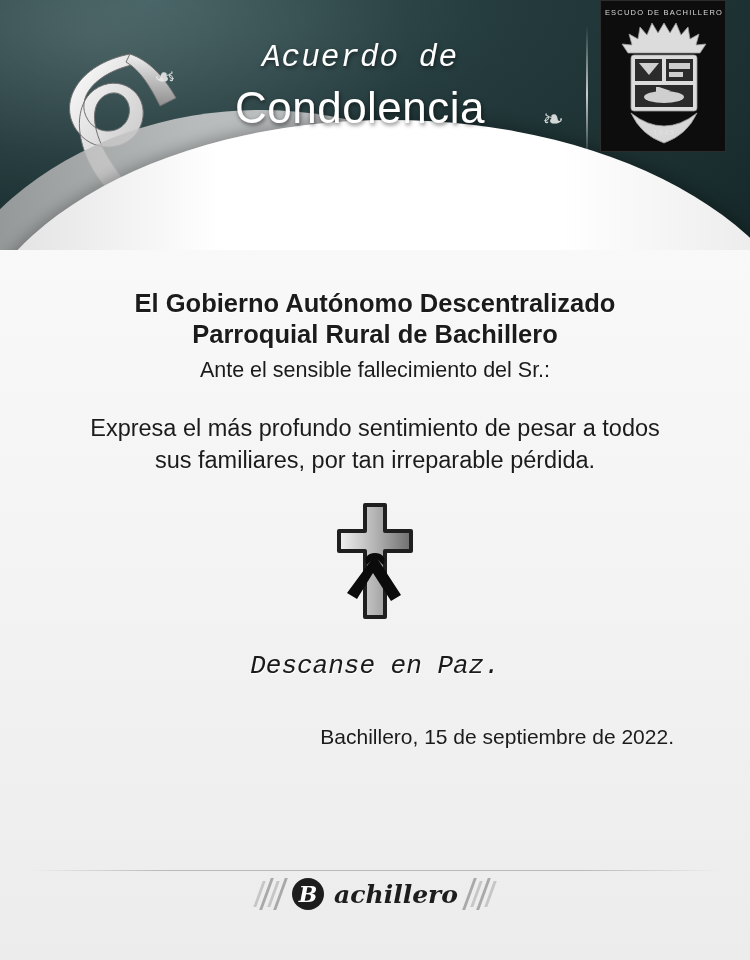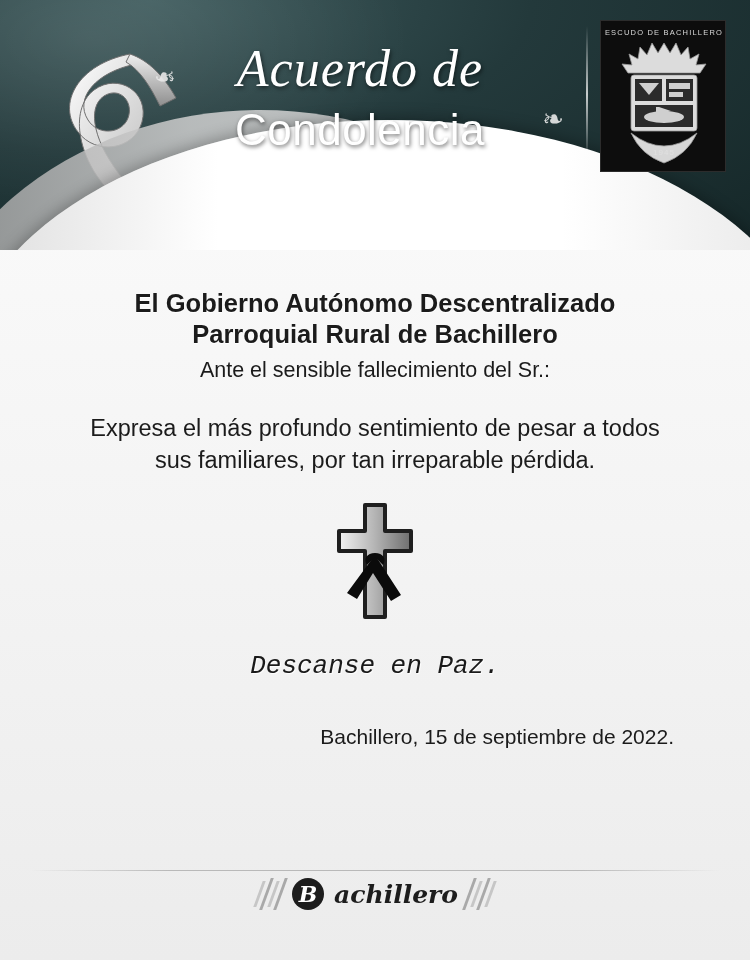--- a/index.html
+++ b/index.html
@@ -69,23 +69,23 @@
   .title-block {
     position: absolute;
     left: 150px;
     top: 42px;
     width: 420px;
     text-align: center;
     color: #ffffff;
     z-index: 5;
   }
   .title-acuerdo {
-    font-family: Liberation Serif, serif;
-    font-style: italic;
-    font-size: 52px;
+    font-family: Liberation Mono, monospace;
+    font-style: italic;
+    font-size: 31px;
     letter-spacing: 1px;
     text-shadow: 1px 2px 4px rgba(0,0,0,0.55);
     line-height: 1.05;
   }
   .title-cond {
     font-family: "Liberation Sans", sans-serif;
     font-size: 44px;
     letter-spacing: 0.5px;
     margin-top: 8px;
     text-shadow: 1px 2px 4px rgba(0,0,0,0.55);
@@ -107,21 +107,21 @@
     width: 2px;
     height: 136px;
     background: linear-gradient(180deg, rgba(255,255,255,0), rgba(255,255,255,.75), rgba(255,255,255,0));
     z-index: 5;
   }
 
   
   .crest {
     position: absolute;
     right: 24px;
-    top: 20px;
+    top: 0;
     width: 126px;
     height: 152px;
     background: #0d0d0d;
     border: 1px solid #2c2c2c;
     z-index: 6;
     overflow: hidden;
   }
   .crest-arc {
     position: absolute;
     top: 7px; left: 0; width: 126px;

